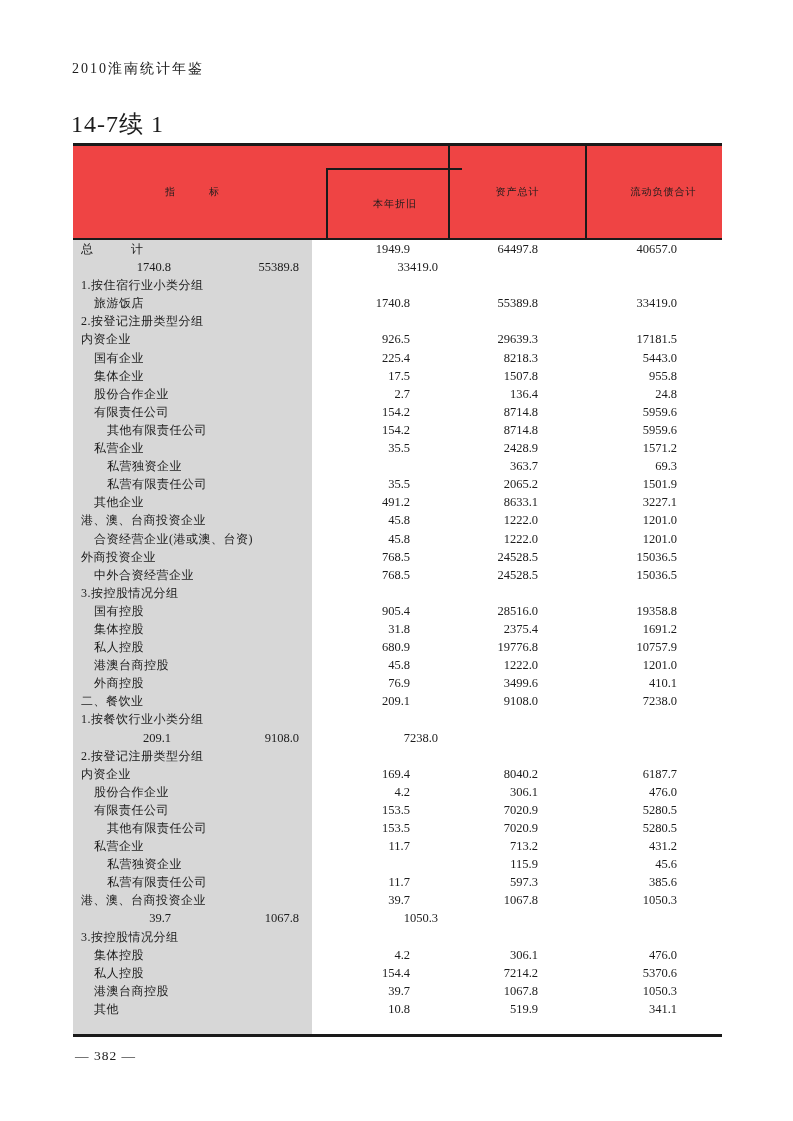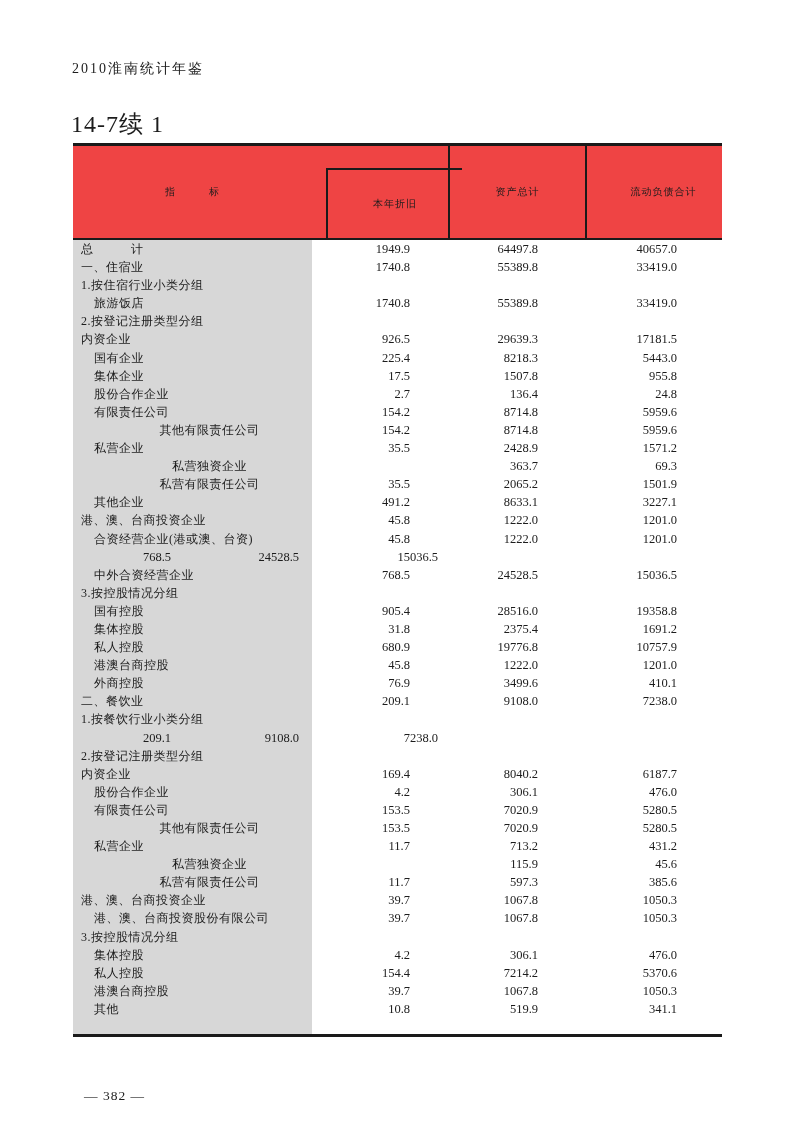--- a/index.html
+++ b/index.html
@@ -44,28 +44,28 @@
   }
   .tbody{
     box-sizing:border-box;height:797px;
     border-bottom:3px solid #1a1a1a;
     background:linear-gradient(to right,#d7d7d7 0,#d7d7d7 239px,#ffffff 239px);
   }
   .row{display:flex;height:18.1px;line-height:18.1px;}
   .c{box-sizing:border-box;}
   .lbl{width:239px;padding-left:8px;font-size:12px;white-space:nowrap;letter-spacing:0.5px;}
   .lbl.i1{padding-left:21px;}
-  .lbl.i2{padding-left:34px;text-align:center;}
+  .lbl.i2{padding-left:34px;}
   .v{text-align:right;font-size:12.5px;white-space:nowrap;}
   .v1{width:136px;padding-right:38px;}
   .v2{width:137px;padding-right:47px;}
   .v3{width:137px;padding-right:45px;}
   .page-number{
-    position:absolute;left:75px;top:1088px;
-    font-size:13.5px;letter-spacing:1px;white-space:nowrap;margin-left:9px;
+    position:absolute;left:75px;top:1048px;
+    font-size:13.5px;letter-spacing:1px;white-space:nowrap;
   }
 </style>
 </head>
 <body>
 
 <div class="page-header">2010淮南统计年鉴</div>
 <div class="table-title">14-7续 1</div>
 
 <div class="stat-table">
   <div class="thead">
@@ -78,21 +78,20 @@
   </div>
   <div class="tbody" id="tbody">
   <div class="row">
     <div class="c lbl">总　　　计</div>
     <div class="c v v1">1949.9</div>
     <div class="c v v2">64497.8</div>
     <div class="c v v3">40657.0</div>
   </div>
 
   <div class="row">
-    <div class="c lbl">一、住宿业</div>
     <div class="c v v1">1740.8</div>
     <div class="c v v2">55389.8</div>
     <div class="c v v3">33419.0</div>
   </div>
 
   <div class="row">
     <div class="c lbl">1.按住宿行业小类分组</div>
     <div class="c v v1"></div>
     <div class="c v v2"></div>
     <div class="c v v3"></div>
@@ -190,20 +189,21 @@
   </div>
 
   <div class="row">
     <div class="c lbl i1">合资经营企业(港或澳、台资)</div>
     <div class="c v v1">45.8</div>
     <div class="c v v2">1222.0</div>
     <div class="c v v3">1201.0</div>
   </div>
 
   <div class="row">
+    <div class="c lbl">外商投资企业</div>
     <div class="c v v1">768.5</div>
     <div class="c v v2">24528.5</div>
     <div class="c v v3">15036.5</div>
   </div>
 
   <div class="row">
     <div class="c lbl i1">中外合资经营企业</div>
     <div class="c v v1">768.5</div>
     <div class="c v v2">24528.5</div>
     <div class="c v v3">15036.5</div>
@@ -328,21 +328,20 @@
   </div>
 
   <div class="row">
     <div class="c lbl">港、澳、台商投资企业</div>
     <div class="c v v1">39.7</div>
     <div class="c v v2">1067.8</div>
     <div class="c v v3">1050.3</div>
   </div>
 
   <div class="row">
-    <div class="c lbl i1">港、澳、台商投资股份有限公司</div>
     <div class="c v v1">39.7</div>
     <div class="c v v2">1067.8</div>
     <div class="c v v3">1050.3</div>
   </div>
 
   <div class="row">
     <div class="c lbl">3.按控股情况分组</div>
     <div class="c v v1"></div>
     <div class="c v v2"></div>
     <div class="c v v3"></div>

